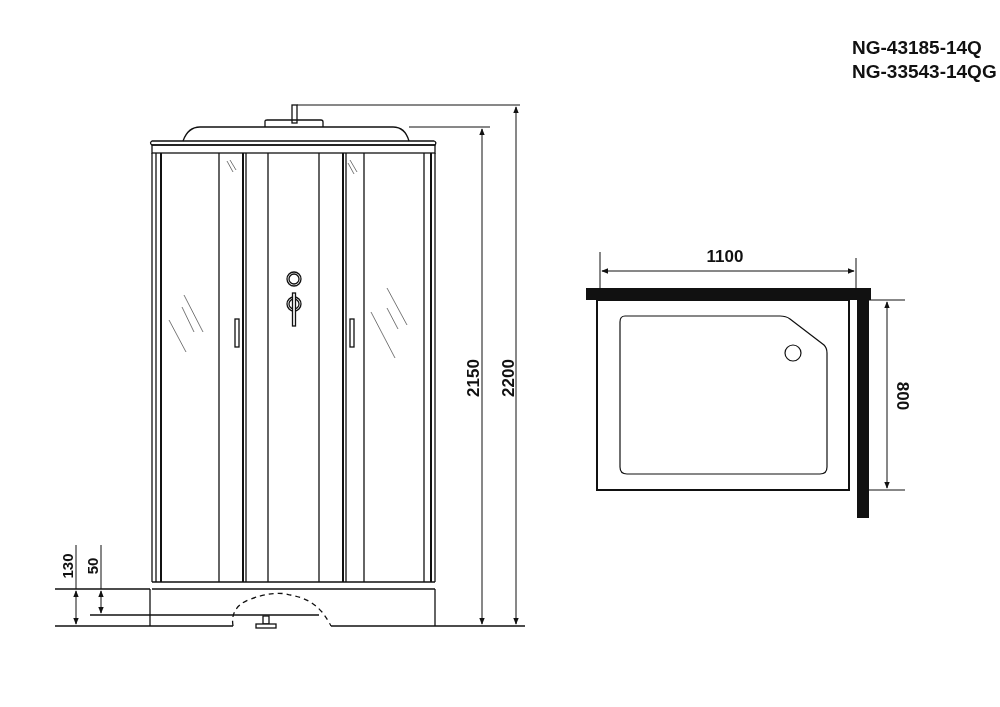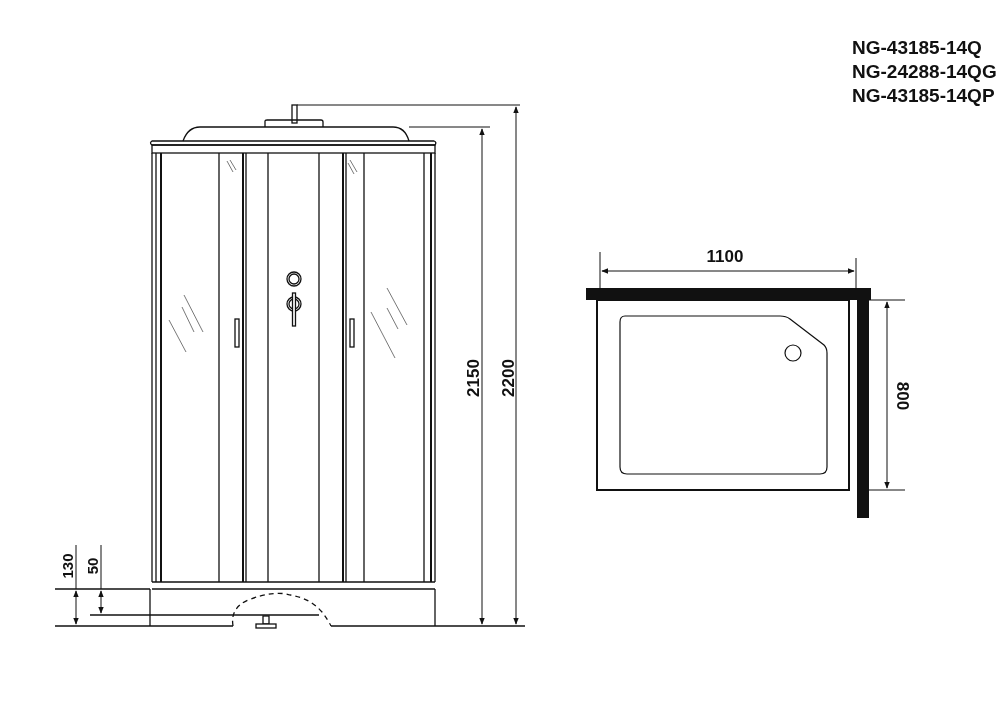--- a/index.html
+++ b/index.html
@@ -7,22 +7,21 @@
     #drawing { position: absolute; left: 0; top: 0; width: 1000px; height: 707px; }
     .models { position: absolute; left: 852px; top: 36px; font-family: "Liberation Sans", sans-serif; font-weight: bold; font-size: 19px; line-height: 24px; color: #111; }
     .models div { white-space: nowrap; }
     .dimtext { font-family: "Liberation Sans", sans-serif; font-weight: bold; fill: #111; }
   </style>
 </head>
 <body>
 
 <div class="models">
   <div>NG-43185-14Q</div>
-  <div>NG-24288-14QG</div>
-  <div>NG-43185-14QP</div>
+  <div>NG-33543-14QG</div>
 </div>
 
 <svg id="drawing" viewBox="0 0 1000 707" xmlns="http://www.w3.org/2000/svg">
   <defs>
     <marker id="arr" viewBox="0 0 10 10" refX="9" refY="5" markerWidth="7" markerHeight="7" orient="auto-start-reverse">
       <path d="M0,1 L10,5 L0,9 Z" fill="#111"></path>
     </marker>
   </defs>
 
   <g stroke="#111" fill="none" stroke-width="1.3">

